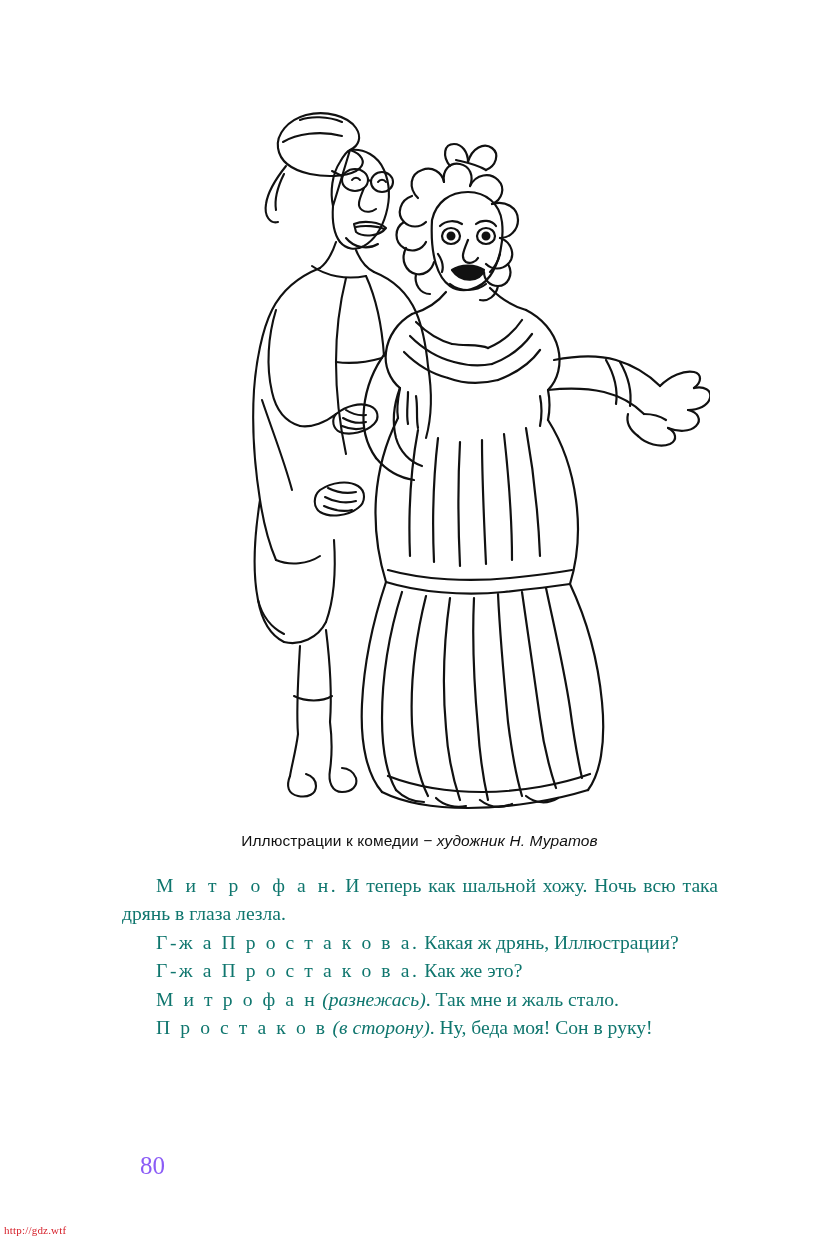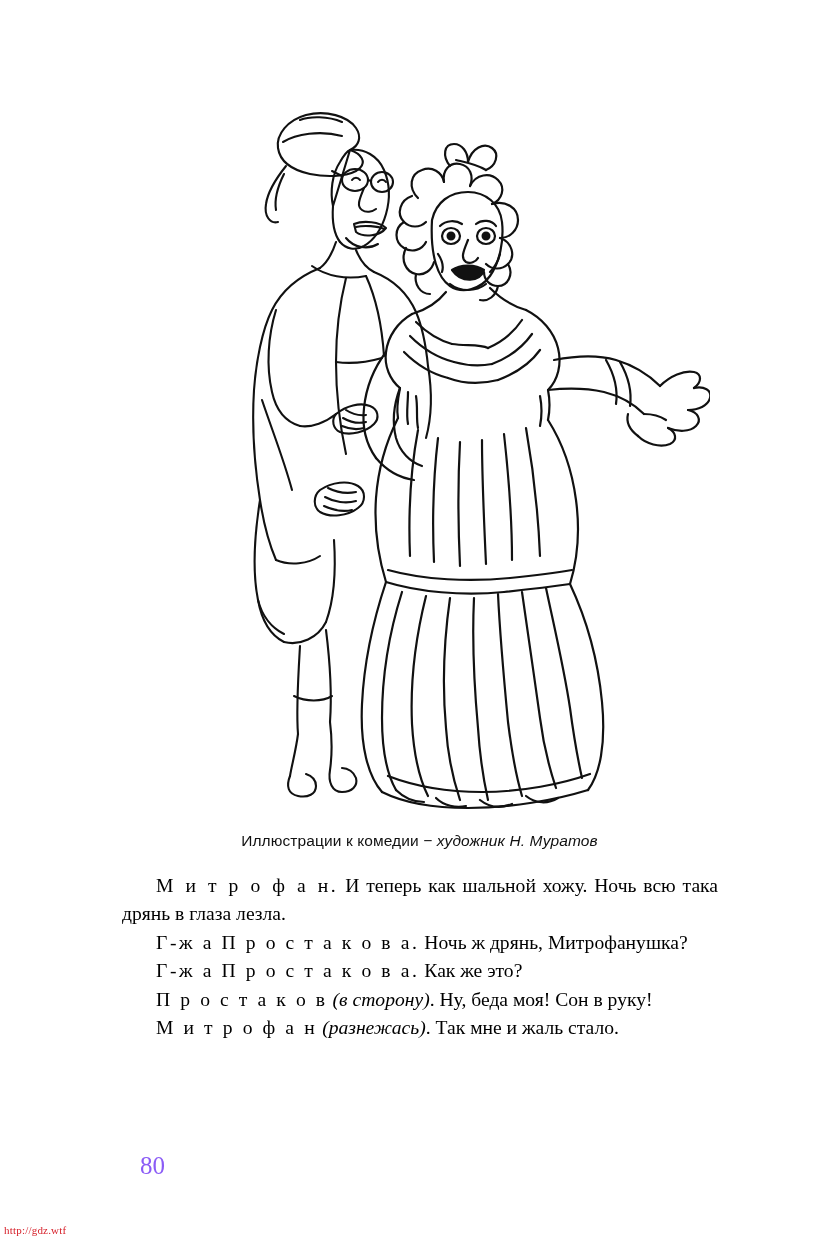--- a/index.html
+++ b/index.html
@@ -67,21 +67,21 @@
   
   .text-block {
     position: absolute;
     left: 122px;
     top: 872px;
     width: 596px;
     font-family: "Liberation Serif", serif;
     font-size: 19.6px;
     line-height: 1.45;
     text-align: justify;
-    color: #000000;
+    color: #0f766e;
   }
   .para {
     margin: 0;
     text-indent: 34px;
   }
   .speaker {
     letter-spacing: 2.6px;
   }
   .stage {
     font-style: italic;
@@ -310,38 +310,38 @@
     <span class="artist">художник Н. Муратов</span>
   </div>
 
   <div class="text-block">
 
     <p class="para">
       <span class="speaker">М и т р о ф а н.</span><span> И теперь как шальной хожу. Ночь всю така дрянь в глаза лезла.</span>
     </p>
 
     <p class="para">
-      <span class="speaker">Г-ж а  П р о с т а к о в а.</span><span> Ночь ж дрянь, Митрофанушка?</span>
+      <span class="speaker">Г-ж а  П р о с т а к о в а.</span><span> Какая ж дрянь, Иллюстрации?</span>
     </p>
 
 
     <p class="para">
       <span class="speaker">Г-ж а  П р о с т а к о в а.</span><span> Как же это?</span>
     </p>
 
+
+    <p class="para">
+      <span class="speaker">М и т р о ф а н</span>
+      <span class="stage">(разнежась)</span><span>. Так мне и жаль стало.</span>
+    </p>
 
     <p class="para">
       <span class="speaker">П р о с т а к о в</span>
       <span class="stage">(в сторону)</span><span>. Ну, беда моя! Сон в руку!</span>
     </p>
 
-    <p class="para">
-      <span class="speaker">М и т р о ф а н</span>
-      <span class="stage">(разнежась)</span><span>. Так мне и жаль стало.</span>
-    </p>
-
   </div>
 
   <div class="page-number">80</div>
 
   <div class="watermark">http://gdz.wtf</div>
 
 </div>
 
 </body></html>

